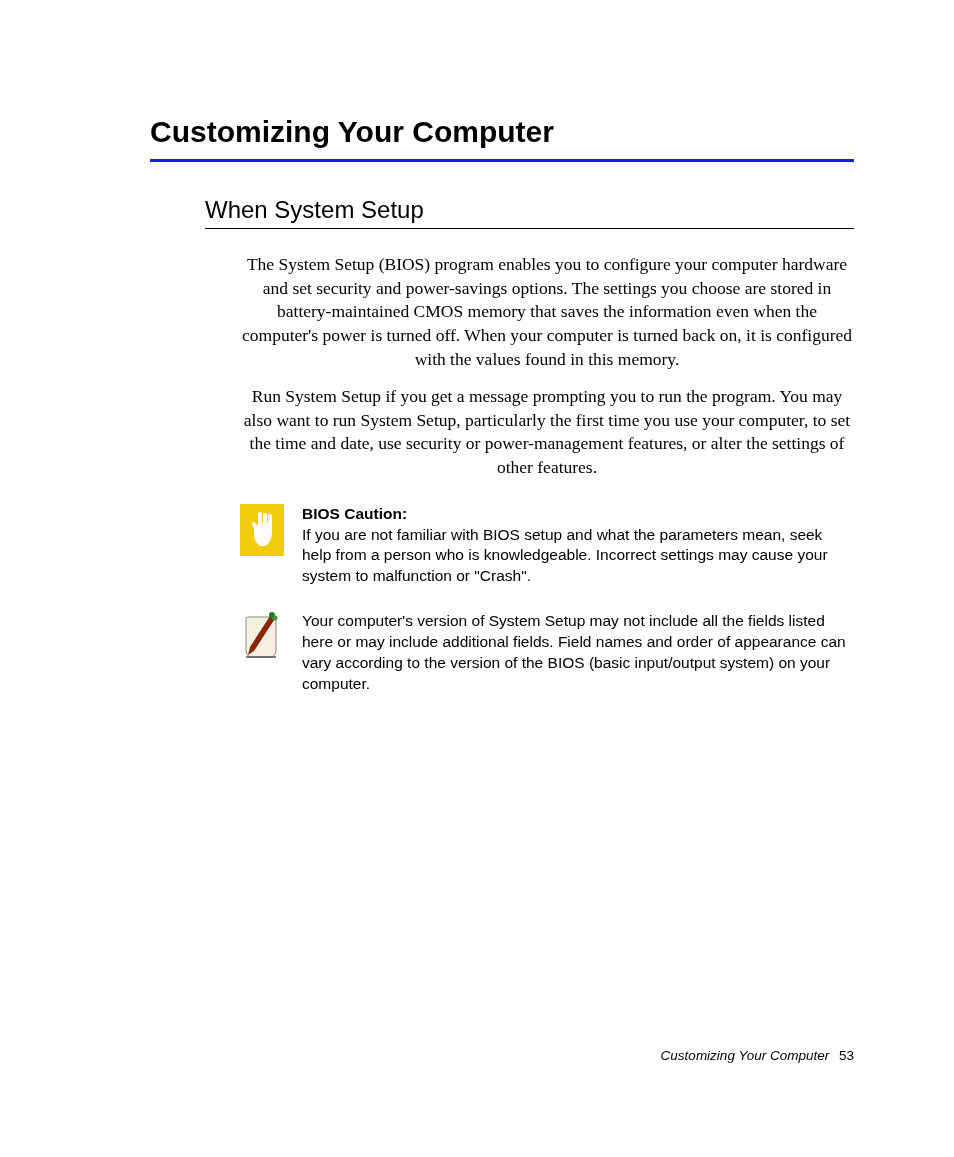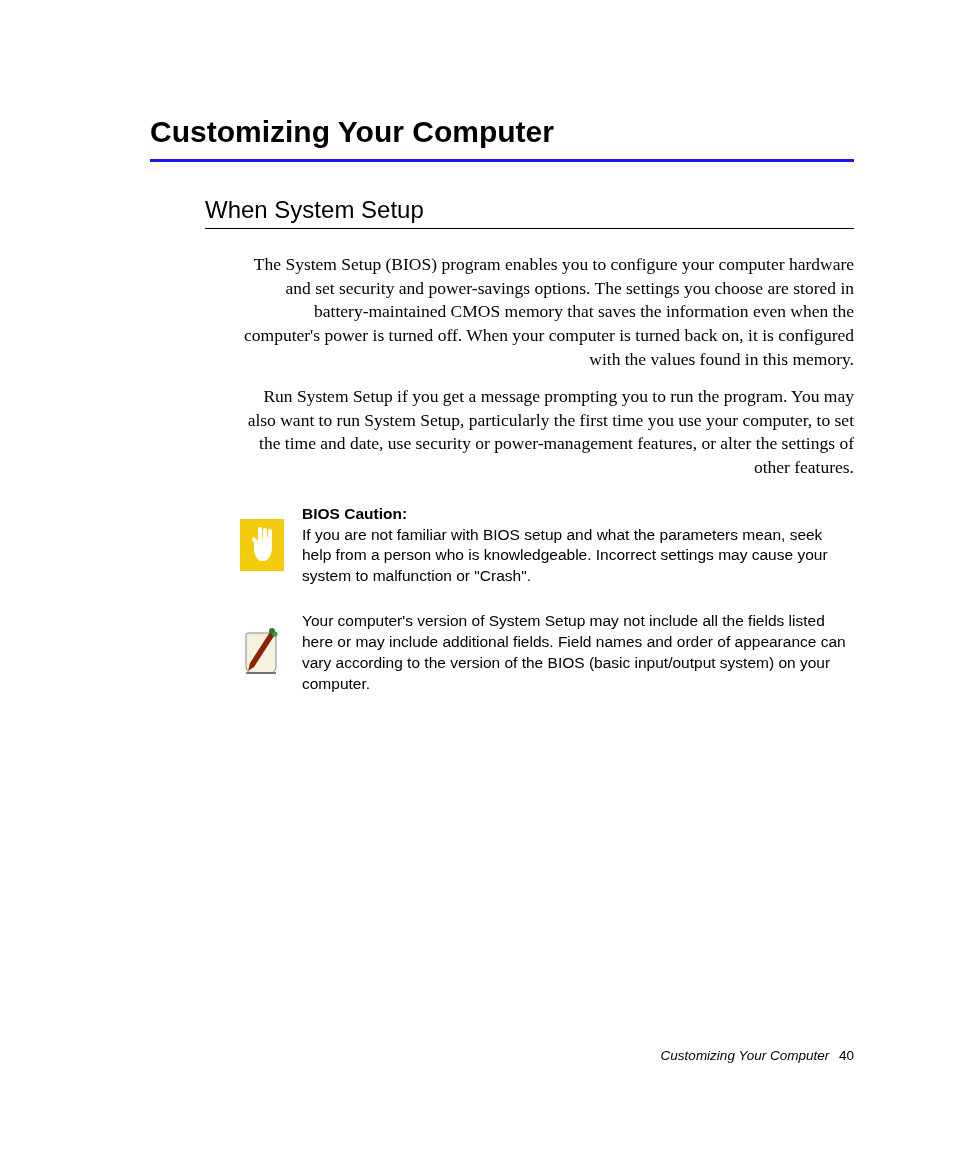--- a/index.html
+++ b/index.html
@@ -40,26 +40,26 @@
       border: none;
       border-top: 1px solid #000000;
       margin-left: 55px;
       margin-bottom: 24px;
     }
     .body-text {
       margin-left: 90px;
       font-size: 17.5px;
       line-height: 1.35;
       margin-bottom: 14px;
-      text-align: right;
+      text-align: center;
     }
     .callout {
       margin-left: 90px;
       display: flex;
-      align-items: center;
+      align-items: flex-start;
       margin-top: 24px;
       gap: 18px;
     }
     .callout-icon {
       flex: 0 0 44px;
       height: 52px;
     }
     .callout-text {
       font-family: Arial, Helvetica, sans-serif;
       font-size: 15.5px;
@@ -141,14 +141,14 @@
     </div>
     <div class="callout-text">
       <span>Your computer's version of System Setup may not include all the fields listed here or may include additional fields. Field names and order of appearance can vary according to the version of the BIOS (basic input/output system) on your computer.</span>
     </div>
   </div>
 
 </div>
 
 <div class="footer">
   <span>Customizing Your Computer</span>
-  <span class="footer-page">40</span>
+  <span class="footer-page">53</span>
 </div>
 
 </body></html>

